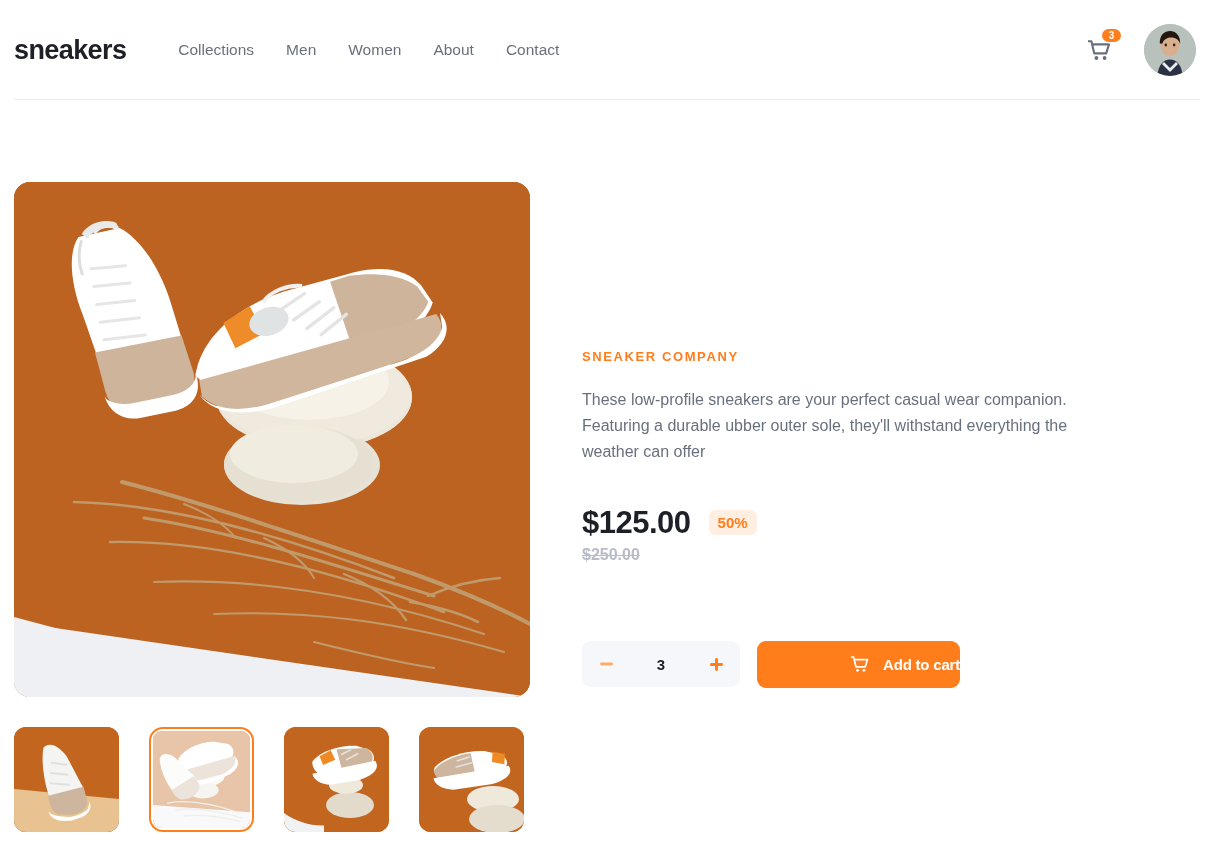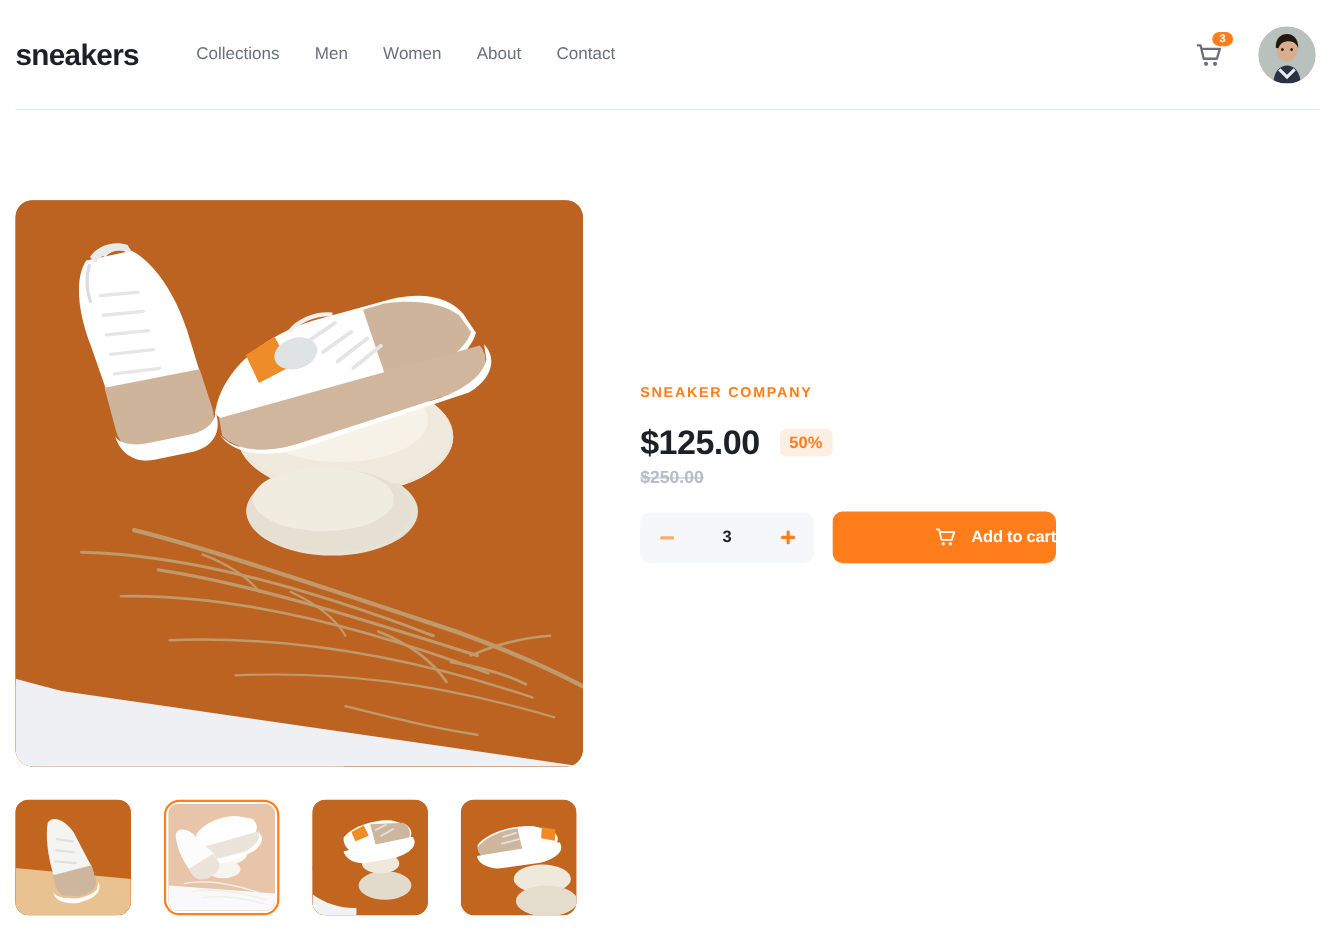--- a/index.html
+++ b/index.html
@@ -196,21 +196,21 @@
     font-weight: bold;
     border-radius: 6px;
     padding: 5px 9px;
     line-height: 1;
   }
   .price-old {
     font-size: 16px;
     font-weight: bold;
     color: #b6bcc8;
     text-decoration: line-through;
-    margin-bottom: 22px;
+    margin-bottom: 78px;
     line-height: 1;
   }
   .actions {
     display: flex;
     align-items: center;
     gap: 17px;
   }
   .stepper {
     display: flex;
     align-items: center;
@@ -467,20 +467,21 @@
       </button>
 
     </div>
   </section>
 
   <section class="info">
 
     <div class="brand">Sneaker Company</div>
 
 
+    <p class="desc">These low-profile sneakers are your perfect casual wear companion. Featuring a durable ubber outer sole, they'll withstand everything the weather can offer</p>
 
     <div class="price-row">
       <span class="price-current">$125.00</span>
       <span class="discount">50%</span>
     </div>
 
     <div class="price-old">$250.00</div>
 
     <div class="actions">
 

